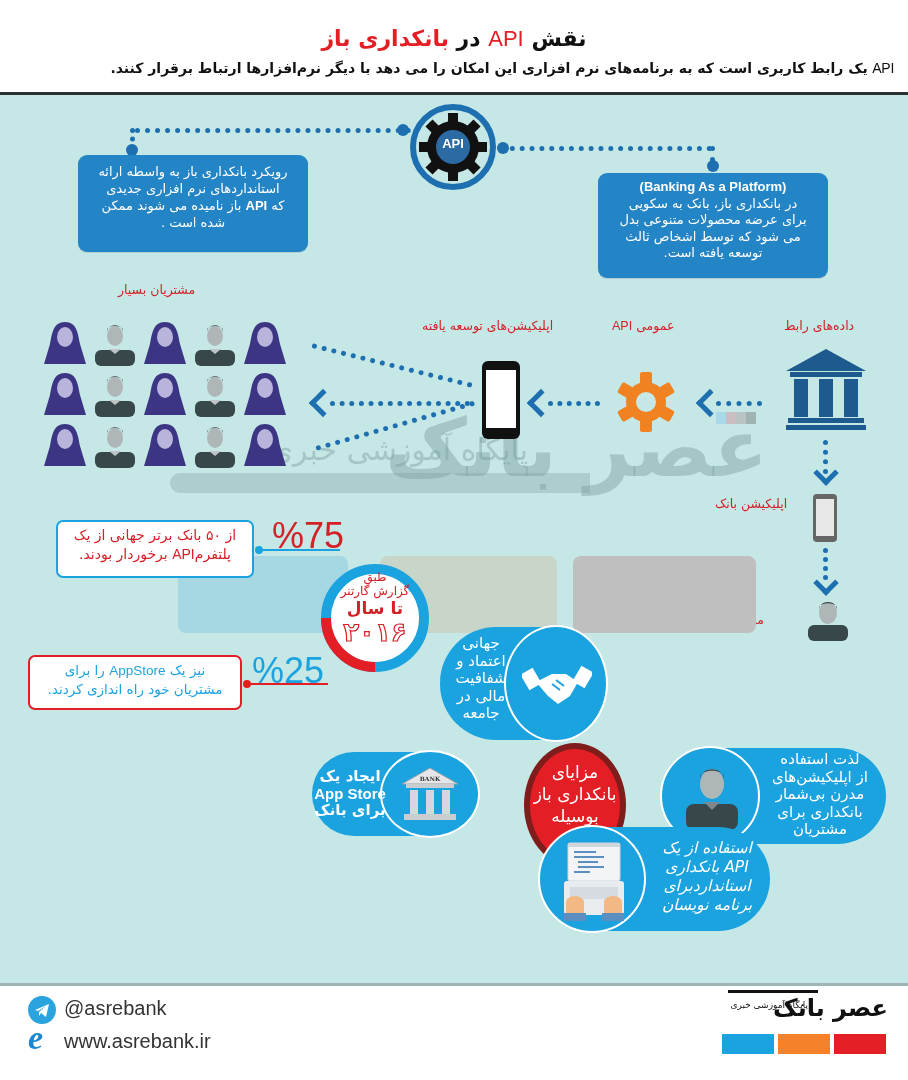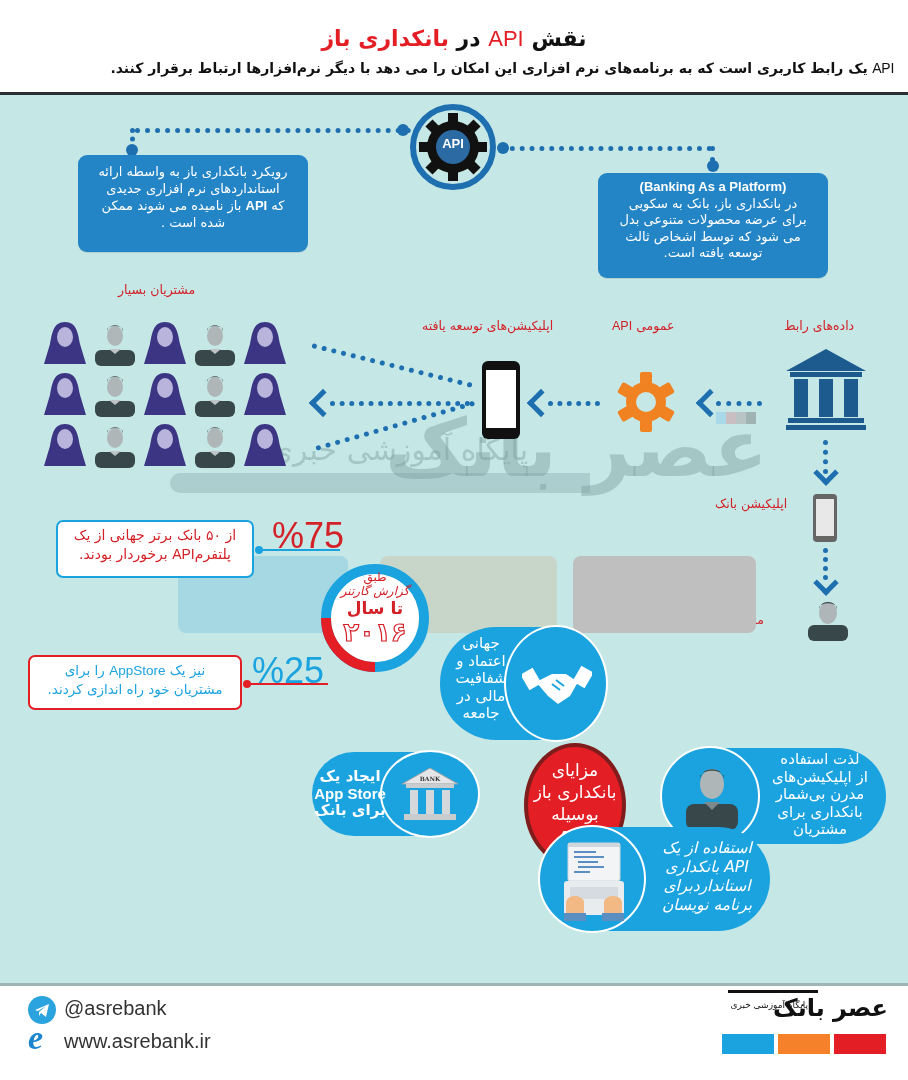--- a/index.html
+++ b/index.html
@@ -49,21 +49,21 @@
   .statbox .en { font-family: "Liberation Sans", sans-serif; }
   .pct { font-family: "Liberation Sans", sans-serif; font-size: 36px; white-space: nowrap; }
 
   .bg-rect { border-radius: 8px; }
 
   .pill { background: #1ba3e0; color: #fff; direction: rtl; position: absolute; }
   .pill .circ { position: absolute; border-radius: 50%; background: #1ba3e0; border: 2px solid #fff; }
   .pill-text { position: absolute; text-align: center; font-size: 15px; line-height: 17px; color: #fff; direction: rtl; }
   .pill-text .en { font-family: "Liberation Sans", sans-serif; }
 
-  .center-red { left: 524px; top: 743px; width: 102px; height: 124px; border-radius: 50%; background: #e31e24; border: 4px solid #7f1d1d; color: #fff; text-align: center; direction: rtl; }
+  .center-red { left: 524px; top: 743px; width: 102px; height: 124px; border-radius: 50%; background: #e31e24; border: 6px solid #7f1d1d; color: #fff; text-align: center; direction: rtl; }
 
   
   .footer { left: 0; top: 986px; width: 908px; height: 94px; background: #fff; }
   .footer-line { font-family: "Liberation Sans", sans-serif; font-size: 20px; color: #333; white-space: nowrap; }
   .sq { width: 52px; height: 20px; }
 </style>
 </head>
 <body>
 
 <div class="abs header">
@@ -291,21 +291,21 @@
 <div class="abs" style="left:258px; top:549px; width:82px; height:0; border-top:2px solid #1ba3e0;"></div>
 <div class="abs" style="left:255px; top:546px; width:8px; height:8px; border-radius:50%; background:#1ba3e0;"></div>
 
 <svg class="abs" style="left:320px; top:563px;" width="110" height="110" viewBox="0 0 110 110">
   <circle cx="55" cy="55" r="49" fill="none" stroke="#1ba3e0" stroke-width="10"></circle>
   <path d="M55 104 A49 49 0 0 1 6 55" fill="none" stroke="#e31e24" stroke-width="10"></path>
   <circle cx="55" cy="55" r="44" fill="#ffffff"></circle>
 </svg>
 <div class="abs" style="left:329px; top:570px; width:92px; text-align:center; color:#d42027; direction:rtl;">
   <div style="font-size:12px; line-height:14px;">طبق</div>
-  <div style="font-size:12px; line-height:14px; white-space:nowrap;font-style:italic;">گزارش گارتنر</div>
+  <div style="font-size:12px; line-height:14px; white-space:nowrap;">گزارش گارتنر</div>
   <div style="font-size:17px; line-height:20px; font-weight:bold;">تا سال</div>
   <div style="font-size:26px; line-height:28px; color:#fff; -webkit-text-stroke:1.2px #d42027; font-weight:bold;">۲۰۱۶</div>
 </div>
 
 <div class="abs statbox" style="left:28px; top:655px; width:214px; height:55px; border:2px solid #e31e24; color:#1ba3e0; font-size:13.5px;">
   <div>
     <span>نیز یک</span>
     <span class="en">AppStore</span>
     <span>را برای</span>
   </div>

